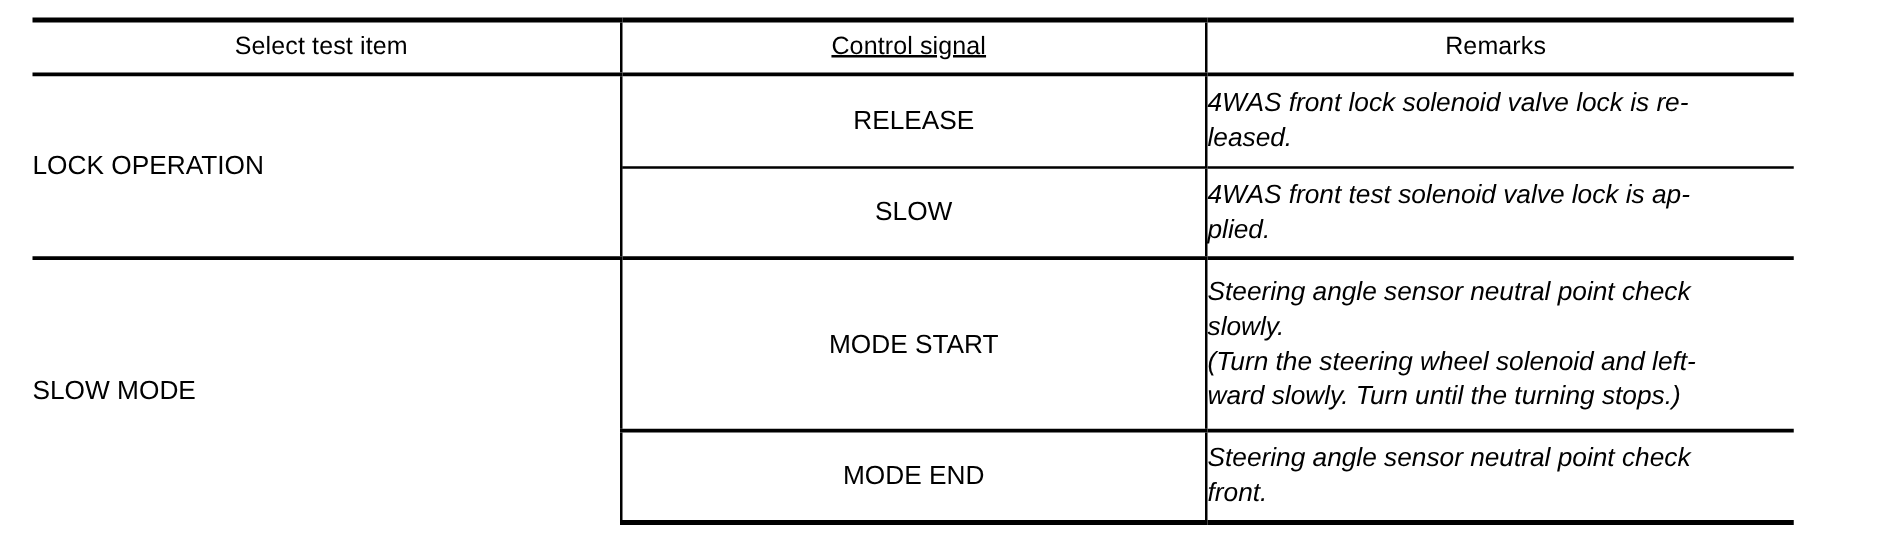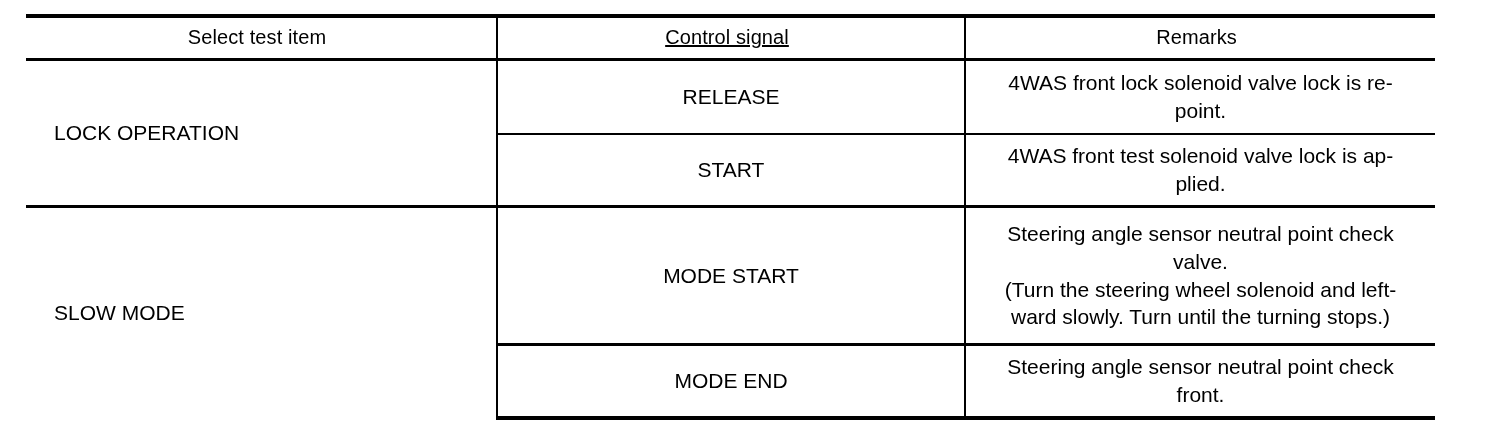--- a/index.html
+++ b/index.html
@@ -69,37 +69,38 @@
   }
 
   td.cell-signal {
     text-align: center;
     padding-left: 16px;
     padding-right: 10px;
     border-right: 2px solid #000;
   }
 
   td.cell-remarks {
-    text-align: center;
+    text-align: left;
     padding-left: 16px;
     padding-right: 10px;
+    font-style: italic;
   }
 
   
   tr.r-release td { height: 72px; }
   tr.r-lock    td { height: 70px; border-top: 2px solid #000; }
 
   tr.r-modestart td { height: 135px; border-top: 3px solid #000; }
   tr.r-modeend   td { height: 70px; border-top: 3px solid #000; }
 
   tbody tr:last-child td { border-bottom: 4px solid #000; }
 
   .remark-line { display: block; white-space: pre-wrap; }
 
-  .grp-label { display: block; margin-left: 28px; }
+  .grp-label { display: block; }
   .sig-label { display: block; }
 </style>
 </head>
 <body>
 
 <div id="page">
 
   <div class="table-wrap">
     <table class="spec">
       <colgroup>
@@ -120,44 +121,44 @@
 
         <tr class="r-release">
           <td class="cell-group" rowspan="2">
             <span class="grp-label">LOCK OPERATION</span>
           </td>
           <td class="cell-signal">
             <span class="sig-label">RELEASE</span>
           </td>
           <td class="cell-remarks">
             <span class="remark-line">4WAS front lock solenoid valve lock is re-</span>
-            <span class="remark-line">point.</span>
+            <span class="remark-line">leased.</span>
           </td>
         </tr>
 
         <tr class="r-lock">
           <td class="cell-signal">
-            <span class="sig-label">START</span>
+            <span class="sig-label">SLOW</span>
           </td>
           <td class="cell-remarks">
             <span class="remark-line">4WAS front test solenoid valve lock is ap-</span>
             <span class="remark-line">plied.</span>
           </td>
         </tr>
 
         <tr class="r-modestart">
           <td class="cell-group" rowspan="2">
             <span class="grp-label">SLOW MODE</span>
           </td>
           <td class="cell-signal">
             <span class="sig-label">MODE START</span>
           </td>
           <td class="cell-remarks">
             <span class="remark-line">Steering angle sensor neutral point check</span>
-            <span class="remark-line">valve.</span>
+            <span class="remark-line">slowly.</span>
             <span class="remark-line">(Turn the steering wheel solenoid and left-</span>
             <span class="remark-line">ward slowly. Turn until the turning stops.)</span>
           </td>
         </tr>
 
         <tr class="r-modeend">
           <td class="cell-signal">
             <span class="sig-label">MODE END</span>
           </td>
           <td class="cell-remarks">

